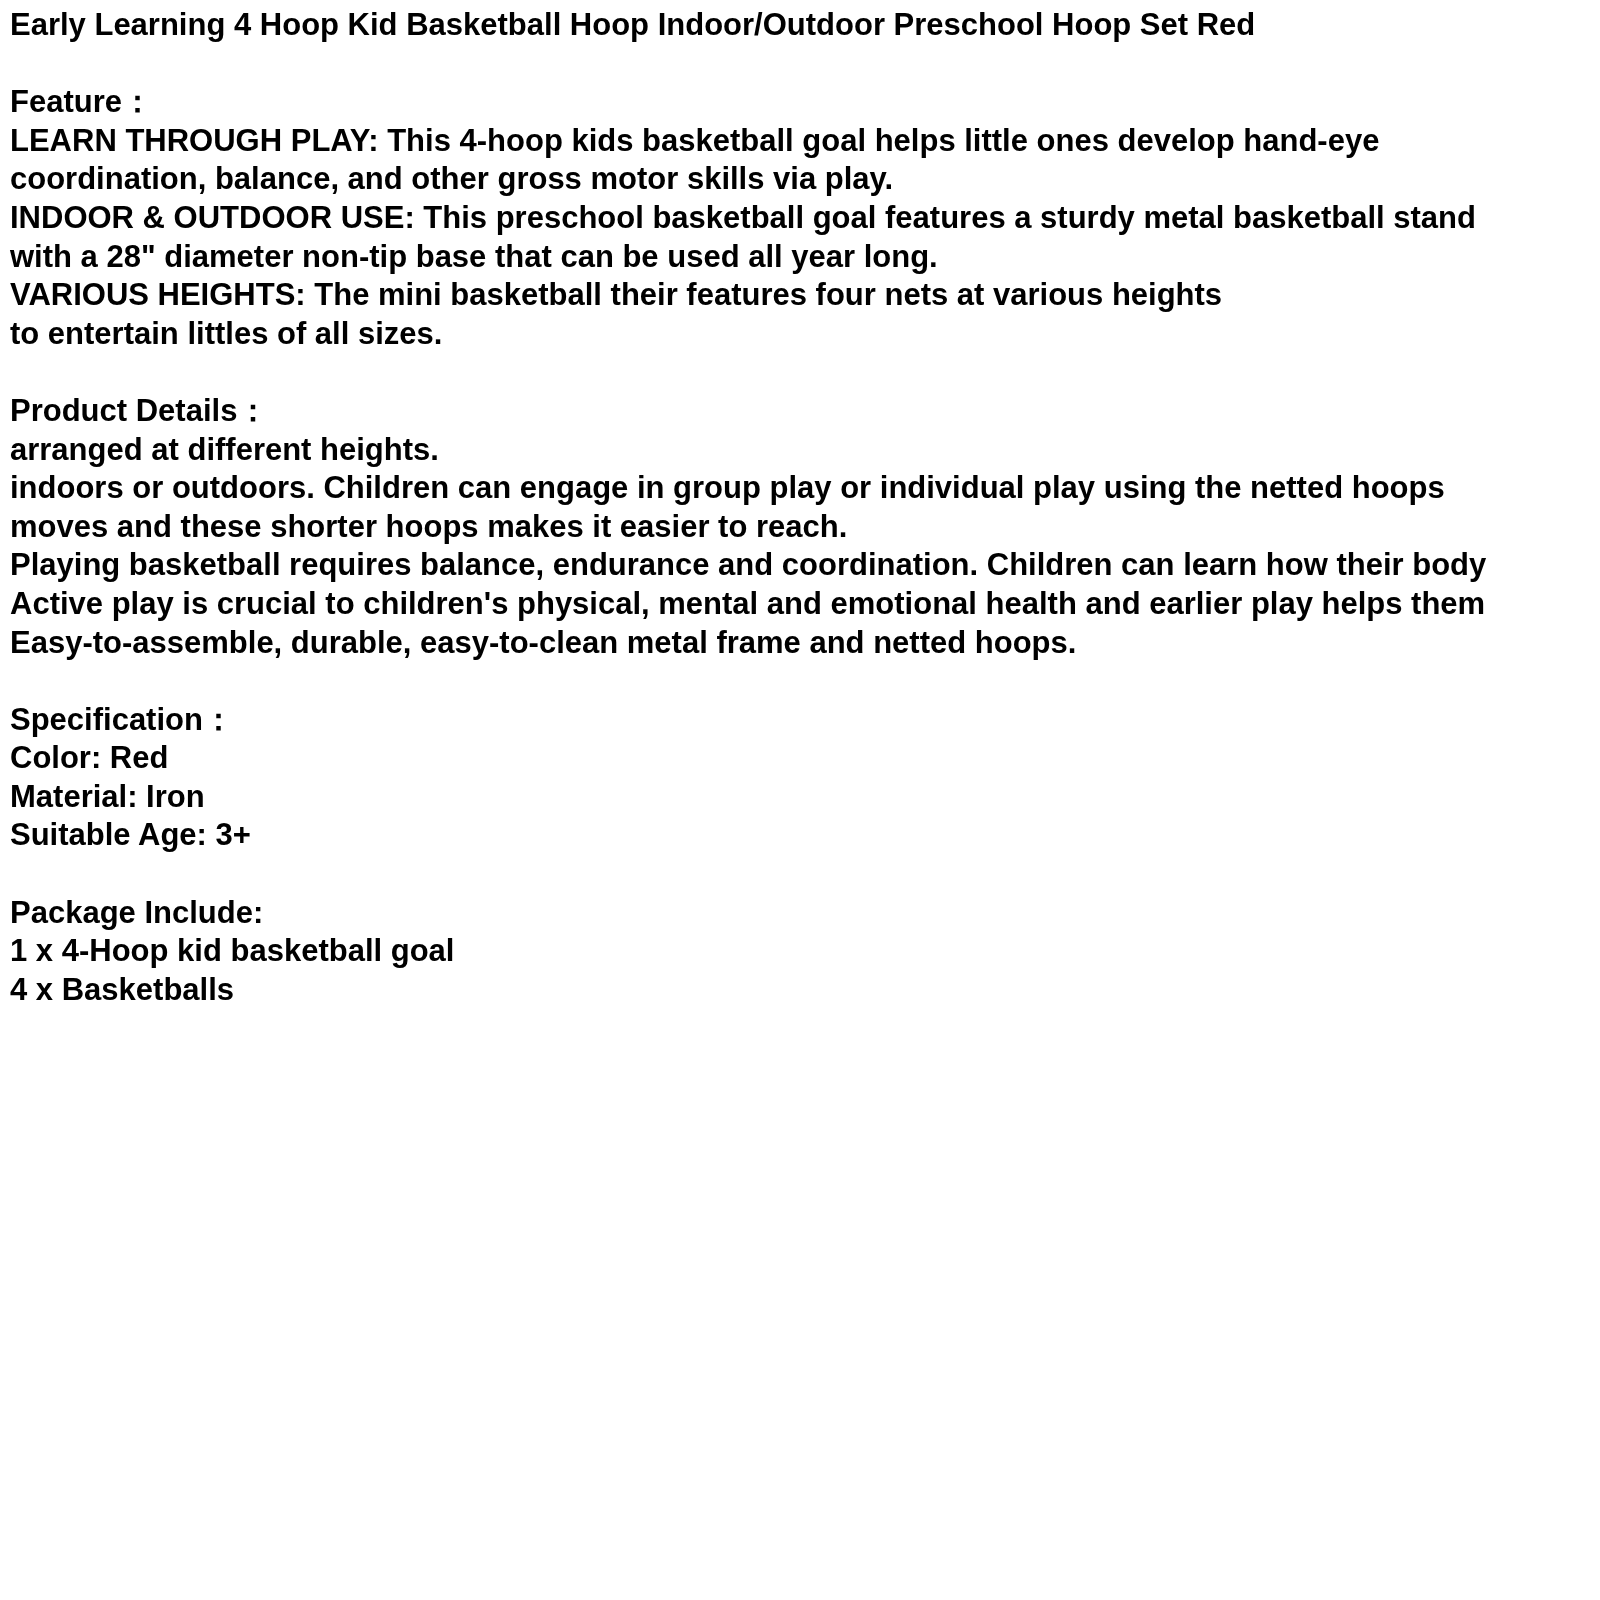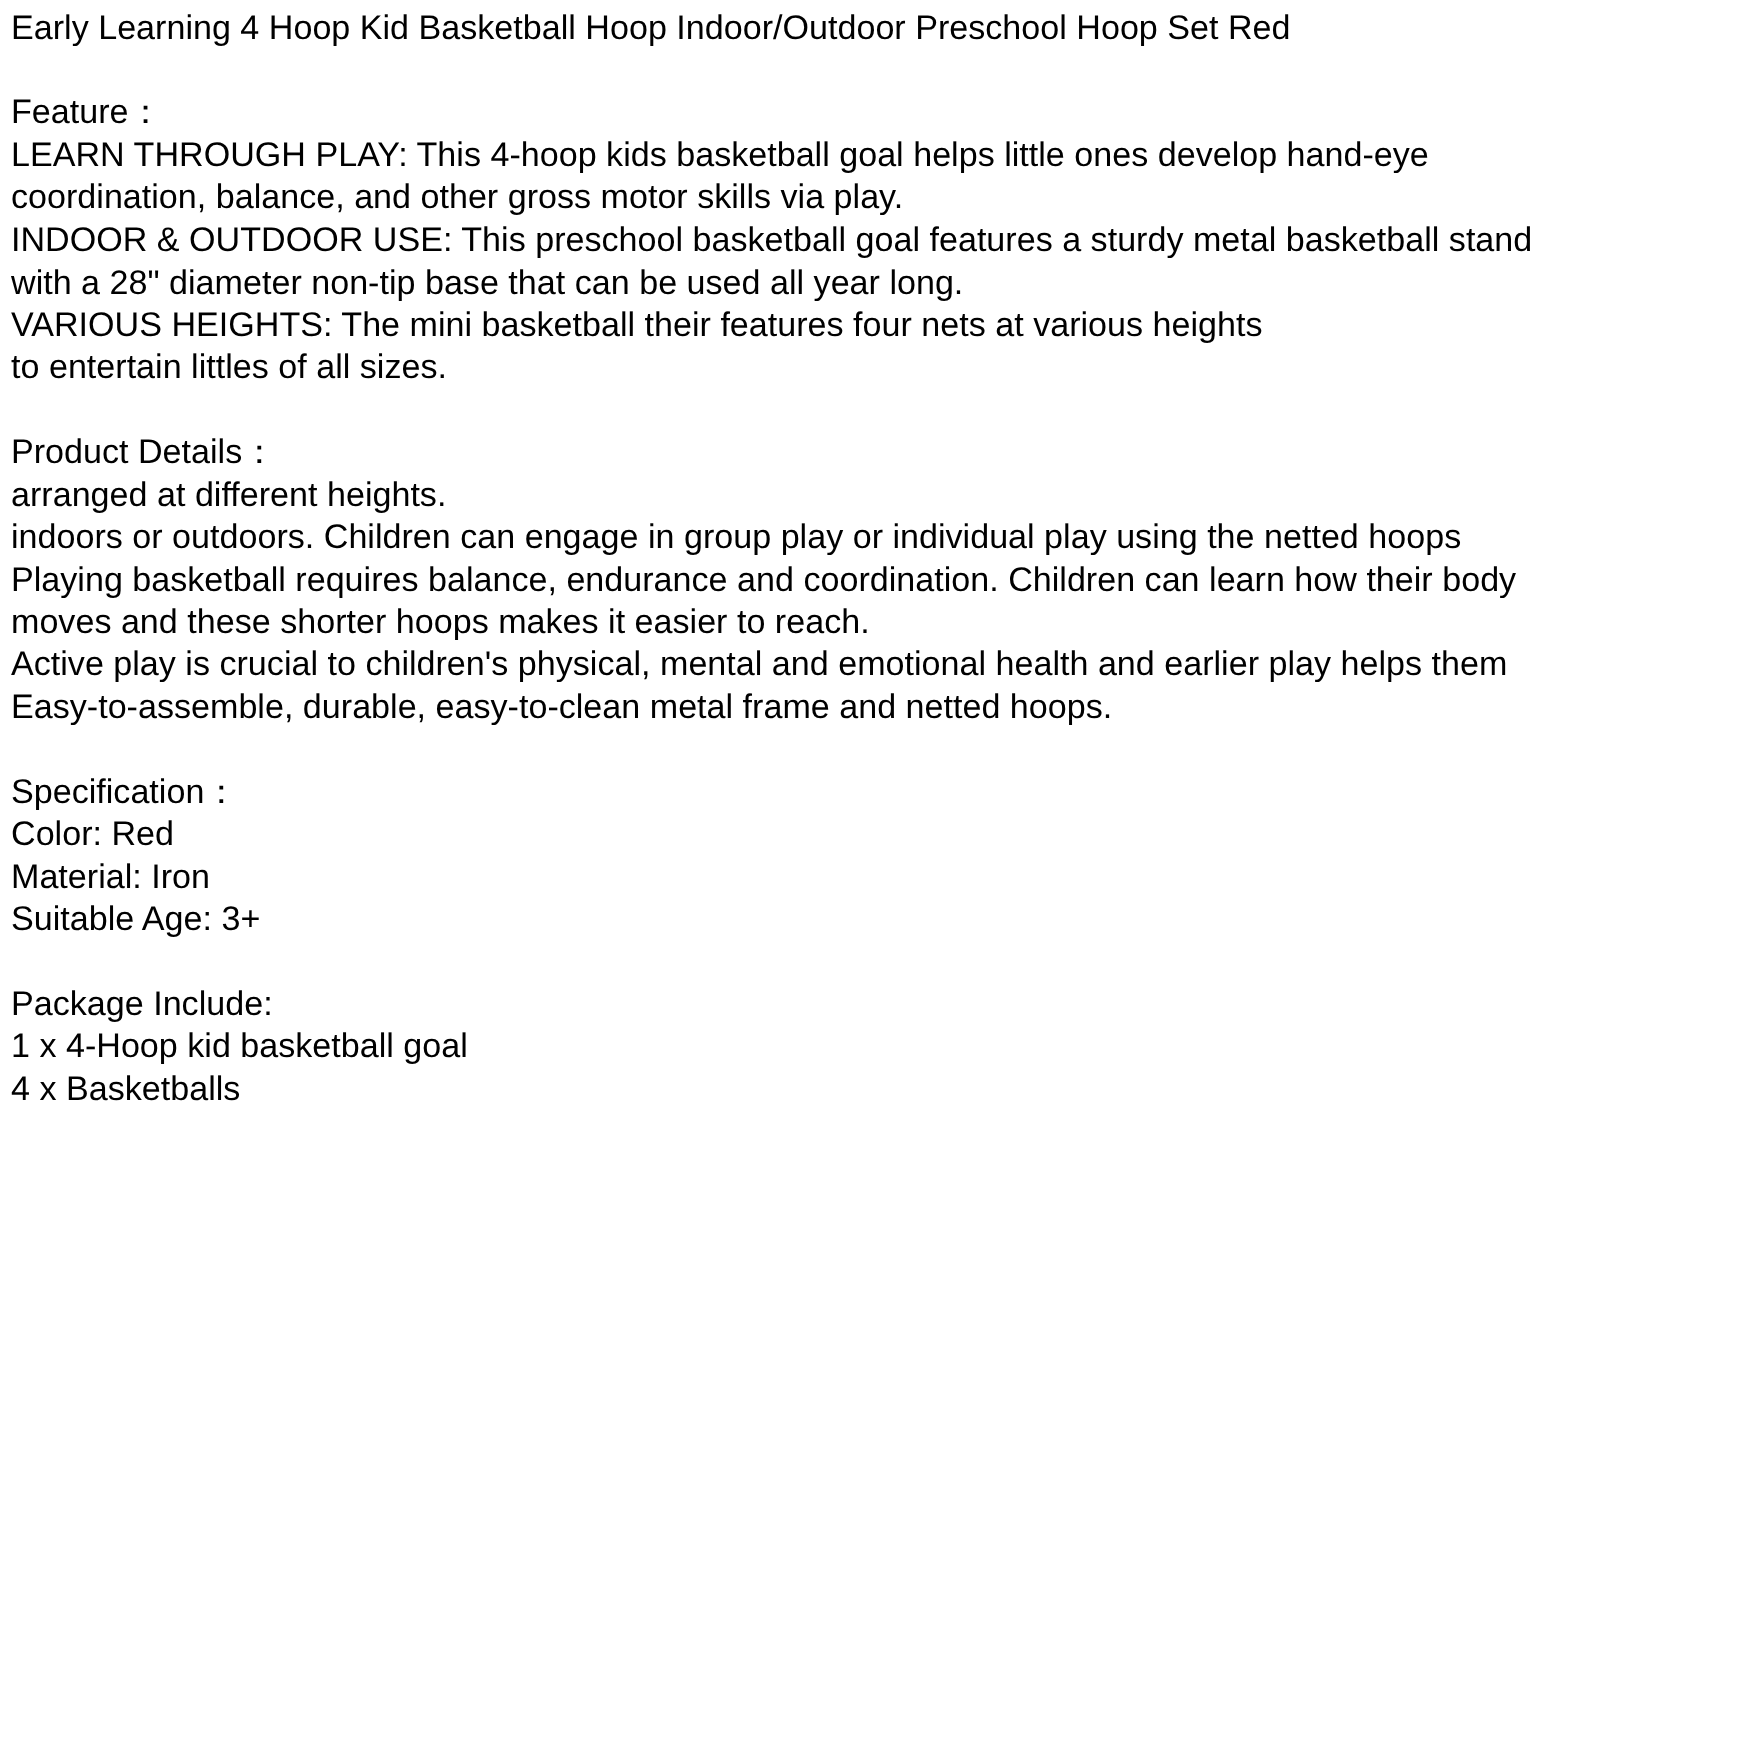--- a/index.html
+++ b/index.html
@@ -14,21 +14,21 @@
     font-family: "Liberation Sans", sans-serif;
     color: #000000;
   }
   .page {
     box-sizing: border-box;
     width: 1600px;
     height: 1600px;
     padding: 6px 8px 0 10px;
     font-size: 31px;
     line-height: 38.6px;
-    font-weight: 400;
+    font-weight: 700;
   }
   .line {
     white-space: pre;
     min-height: 38.6px;
   }
   .blank {
     min-height: 38.6px;
   }
 </style>
 </head>
@@ -48,22 +48,22 @@
     <div class="line">VARIOUS HEIGHTS: The mini basketball their features four nets at various heights</div>
     <div class="line">to entertain littles of all sizes.</div>
   </section>
 
   <div class="line blank"></div>
 
   <section>
     <div class="line">Product Details：</div>
     <div class="line">arranged at different heights.</div>
     <div class="line">indoors or outdoors. Children can engage in group play or individual play using the netted hoops</div>
+    <div class="line">moves and these shorter hoops makes it easier to reach.</div>
     <div class="line">Playing basketball requires balance, endurance and coordination. Children can learn how their body</div>
-    <div class="line">moves and these shorter hoops makes it easier to reach.</div>
     <div class="line">Active play is crucial to children's physical, mental and emotional health and earlier play helps them</div>
     <div class="line">Easy-to-assemble, durable, easy-to-clean metal frame and netted hoops.</div>
   </section>
 
   <div class="line blank"></div>
 
   <section>
     <div class="line">Specification：</div>
     <div class="line">Color: Red</div>
     <div class="line">Material: Iron</div>

